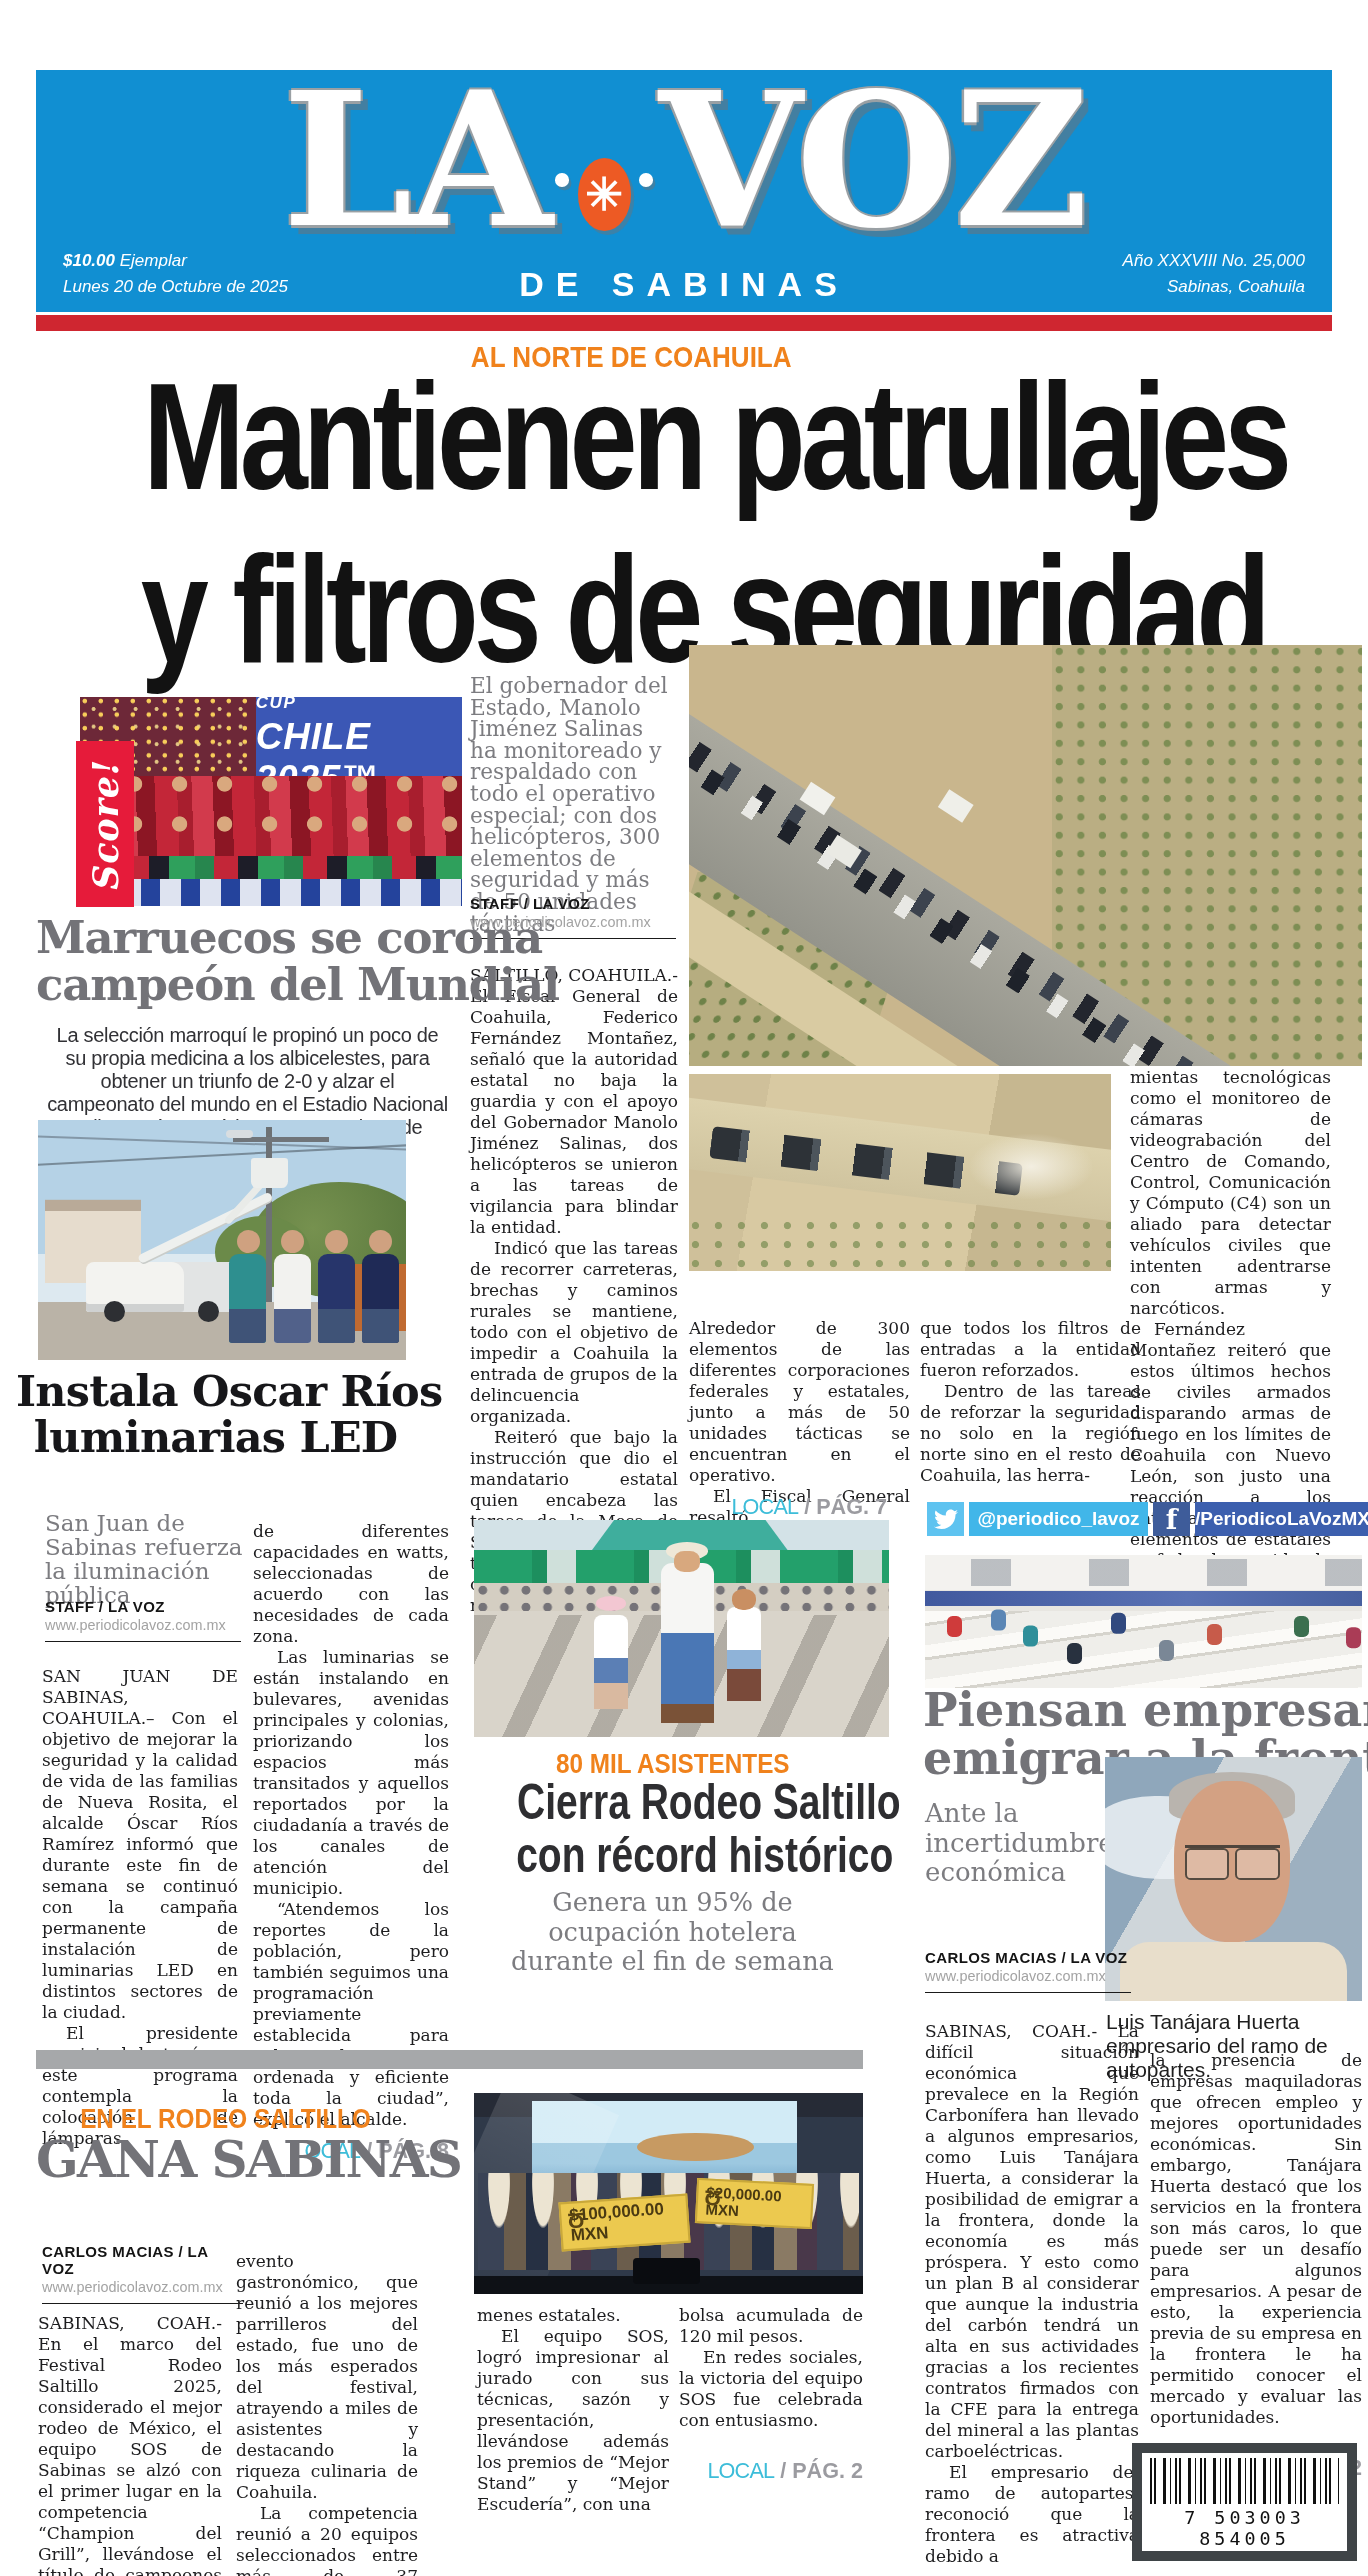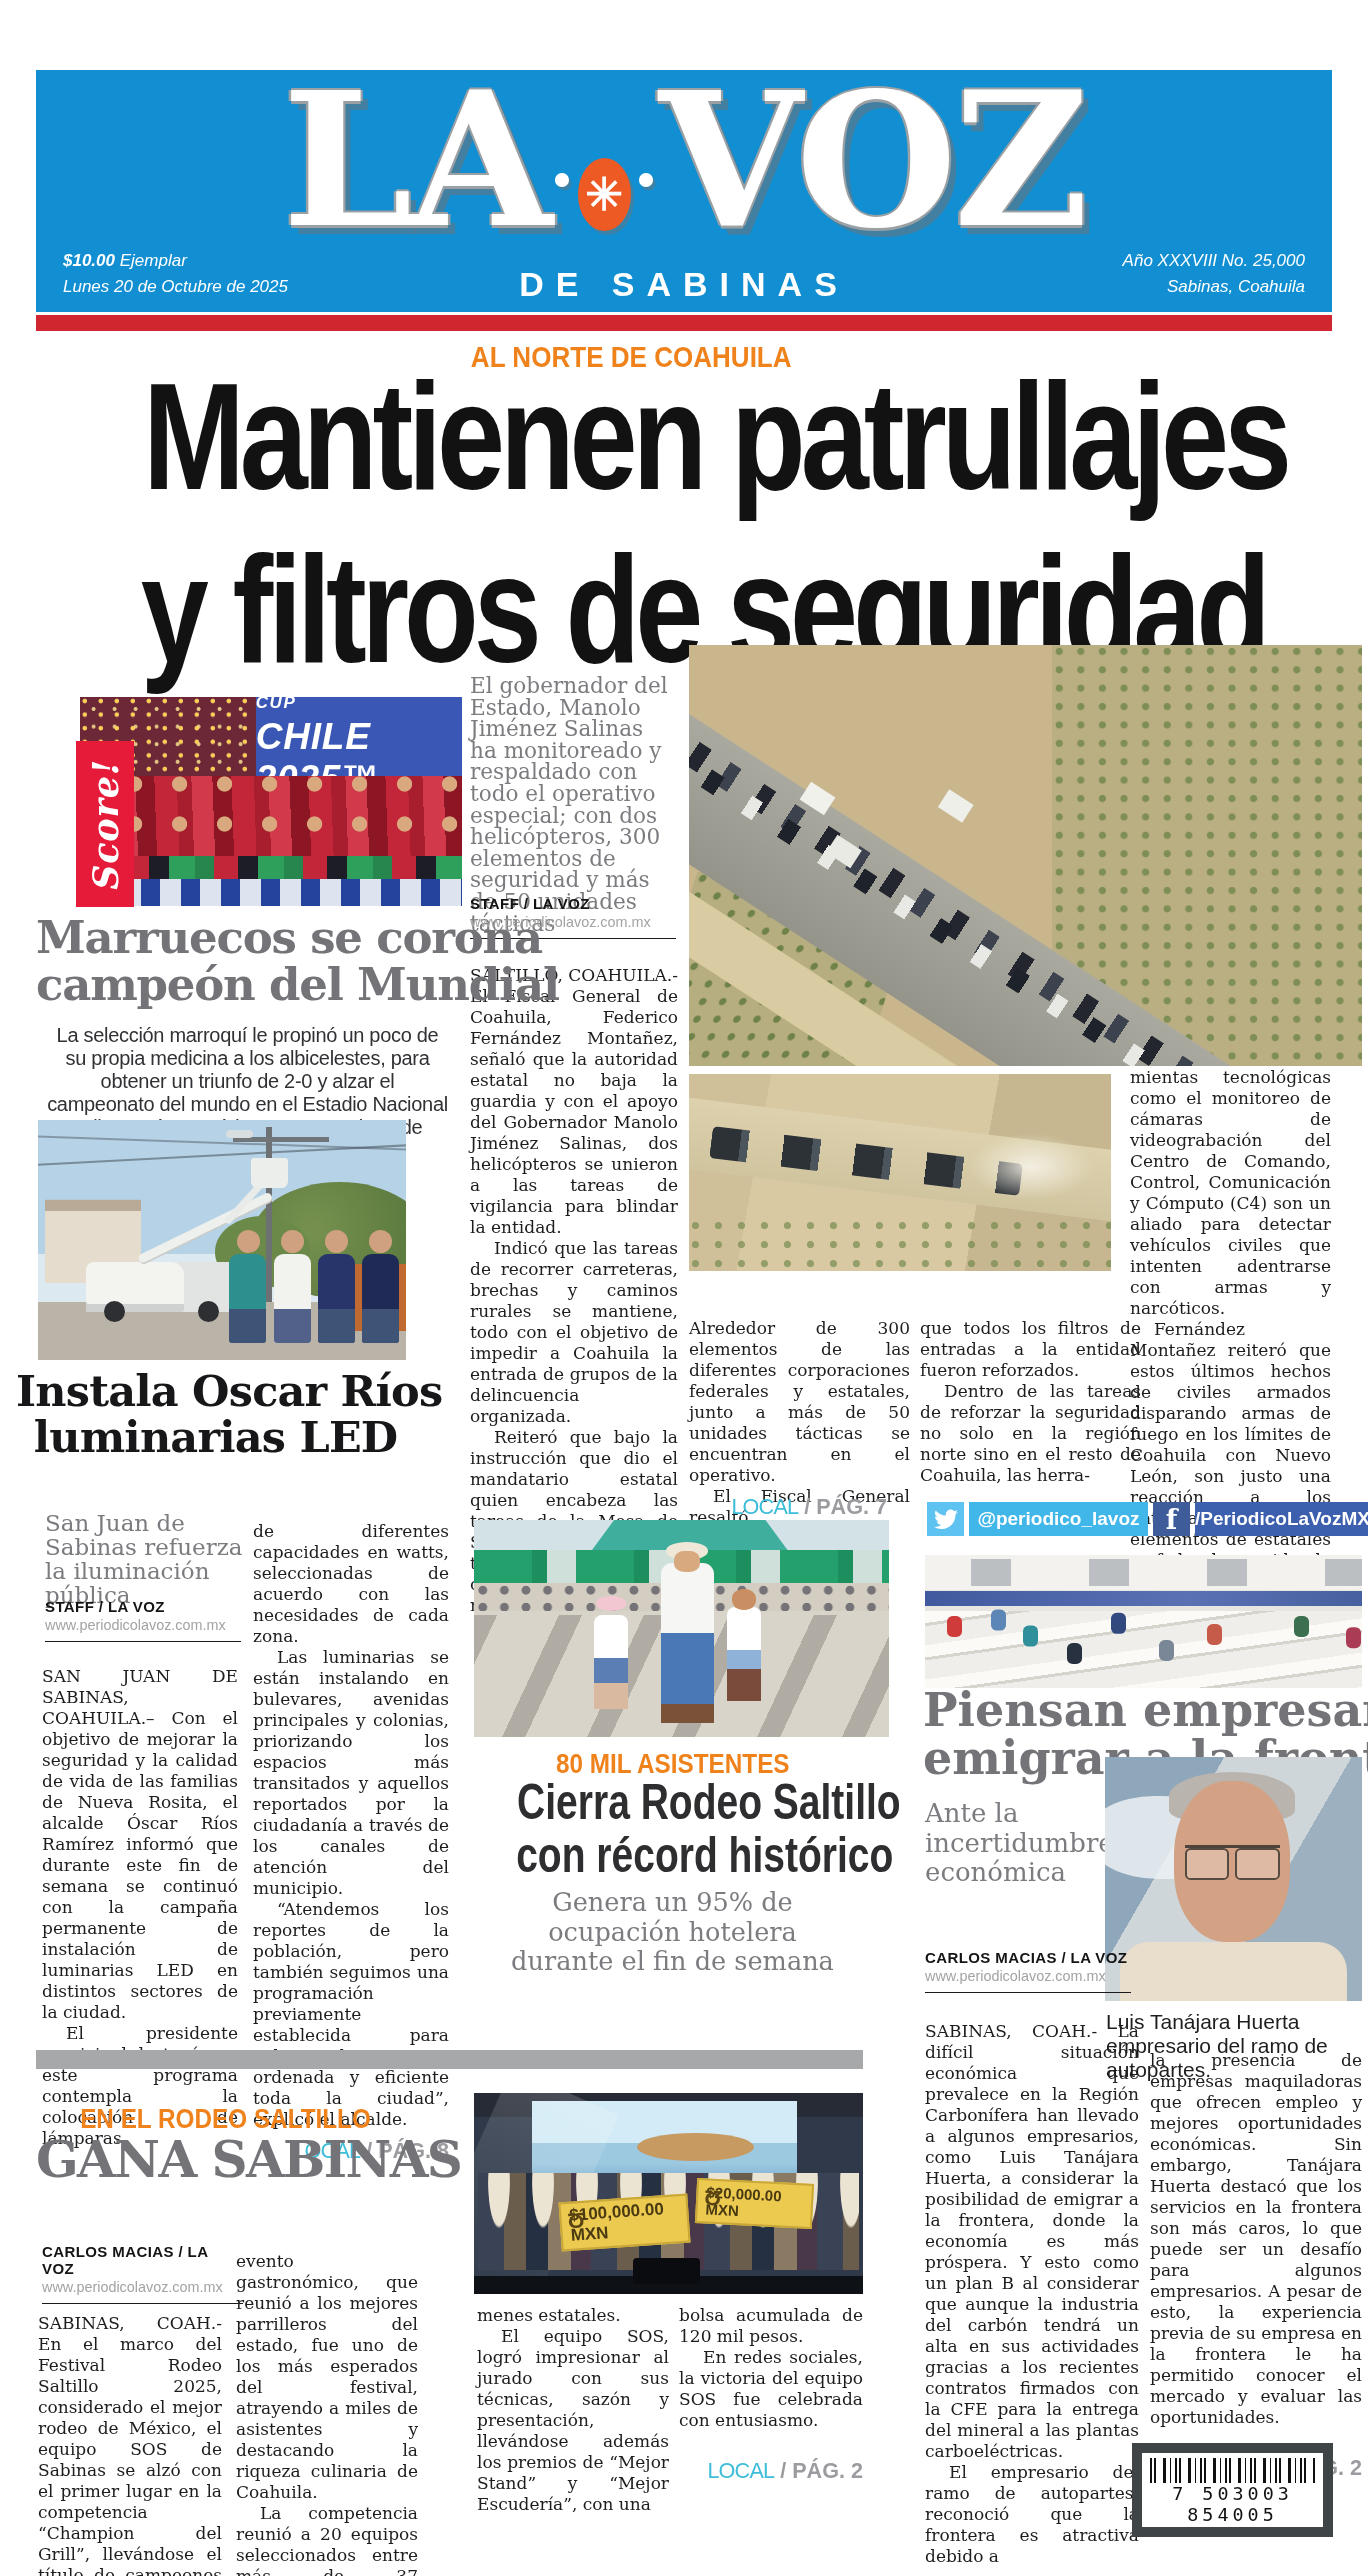--- a/index.html
+++ b/index.html
@@ -199,21 +199,21 @@
   
   .badge{position:absolute;top:1502px;height:34px;display:flex;}
   .badge .icon{width:37px;height:34px;display:flex;align-items:center;justify-content:center;}
   .badge .label{height:34px;display:flex;align-items:center;justify-content:center;color:#fff;
      font-family:"Liberation Sans",sans-serif;font-weight:bold;font-size:19px;padding:0 11.2px;}
   .tw .icon{background:#5ec3f0;} .tw .label{background:#41b6e9;margin-left:4.8px;width:157px;}
   .fb .icon{background:#3e5c9a;color:#fff;font-family:"DejaVu Serif",serif;font-weight:bold;font-size:27px;}
   .fb .label{background:#3c5fae;margin-left:4.8px;width:153px;}
 
   
-  .barcode{left:1132px;top:2443px;width:201px;height:94px;background:#3f4447;padding:0;}
+  .barcode{left:1132px;top:2443px;width:201px;height:94px;background:#3f4447;padding:12px;}
   .bc-inner{position:absolute;left:10.4px;right:10.4px;top:10.4px;bottom:10.4px;background:#fff;}
   .bc-bars{position:absolute;left:8px;right:8px;top:4.8px;height:46px;
      background:repeating-linear-gradient(90deg,#101010 0 1.6px,#fff 1.6px 4px,#101010 4px 5.6px,#fff 5.6px 9.6px,
         #101010 9.6px 10.4px,#fff 10.4px 12.8px,#101010 12.8px 16px,#fff 16px 20px,#101010 20px 21px,#fff 21px 25px);}
   .bc-digits{position:absolute;left:0;right:0;bottom:1.6px;text-align:center;background:#fff;
      font-family:"DejaVu Sans Mono","Liberation Mono",monospace;font-size:18.4px;letter-spacing:4px;color:#111;}
 
   .divider{left:36px;top:2050px;width:827px;height:19px;background:#a6a8aa;}
 
   .lead-h{left:0;right:0;text-align:center;color:#121212;font-weight:900;

